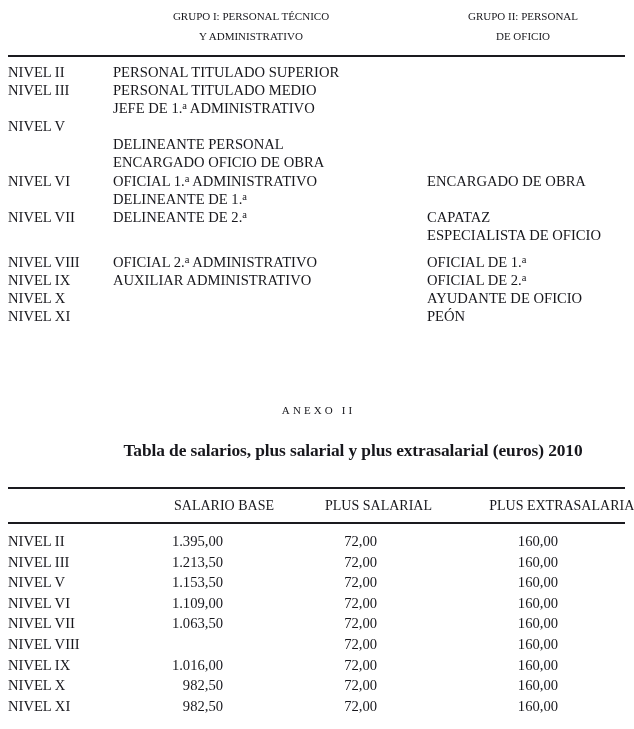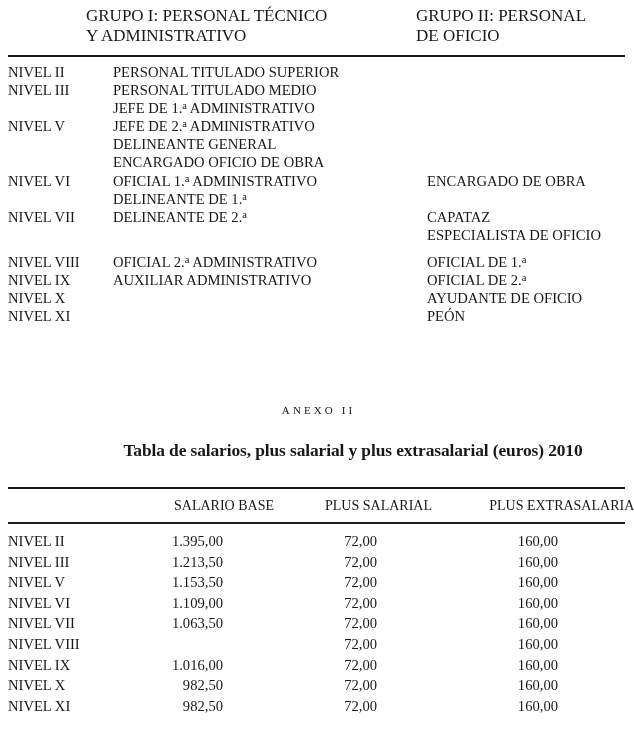--- a/index.html
+++ b/index.html
@@ -32,23 +32,23 @@
     left: 8px;
     width: 617px;
     height: 2px;
     background: #1a1a1f;
   }
 
   
   .grp-head {
     position: absolute;
     top: 6px;
-    font-size: 17px;
+    font-size: 11px;
     line-height: 20px;
-    text-align: left;
+    text-align: center;
     white-space: nowrap;
   }
   .grp-head.g1 { left: 86px; width: 330px; }
   .grp-head.g2 { left: 416px; width: 214px; }
   .grp-head div { display: block; }
 
   
   .t1 {
     position: absolute;
     left: 0;
@@ -168,26 +168,25 @@
         <span class="c-g1">PERSONAL TITULADO MEDIO</span>
         <span class="c-g2"></span>
       </div>
       <div class="t1row">
         <span class="c-lvl"></span>
         <span class="c-g1">JEFE DE 1.<sup class="ord">a</sup> ADMINISTRATIVO</span>
         <span class="c-g2"></span>
       </div>
       <div class="t1row">
         <span class="c-lvl">NIVEL V</span>
-        <span class="c-g1">JEFE DE 2.<sup class="ord">a</sup> ADMINISTRATIVO</span>
-        <span class="c-g2"></span>
-      </div>
-      <div class="t1row">
-        <span class="c-lvl"></span>
-        <span class="c-g1">DELINEANTE GENERAL</span>
+        <span class="c-g2"></span>
+      </div>
+      <div class="t1row">
+        <span class="c-lvl"></span>
+        <span class="c-g1">DELINEANTE PERSONAL</span>
         <span class="c-g2"></span>
       </div>
       <div class="t1row">
         <span class="c-lvl"></span>
         <span class="c-g1">ENCARGADO OFICIO DE OBRA</span>
         <span class="c-g2"></span>
       </div>
       <div class="t1row">
         <span class="c-lvl">NIVEL VI</span>
         <span class="c-g1">OFICIAL 1.<sup class="ord">a</sup> ADMINISTRATIVO</span>

